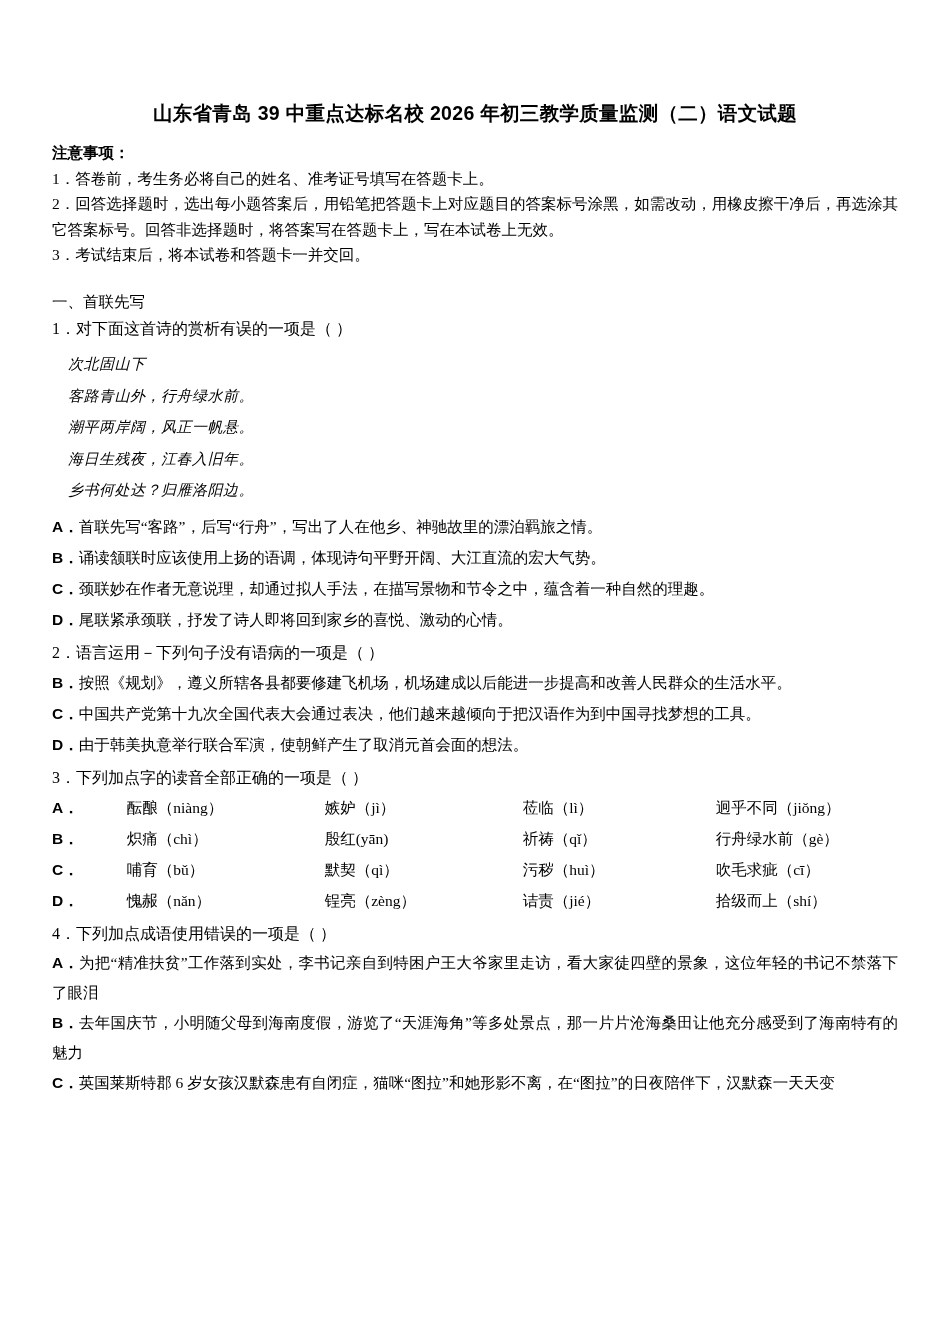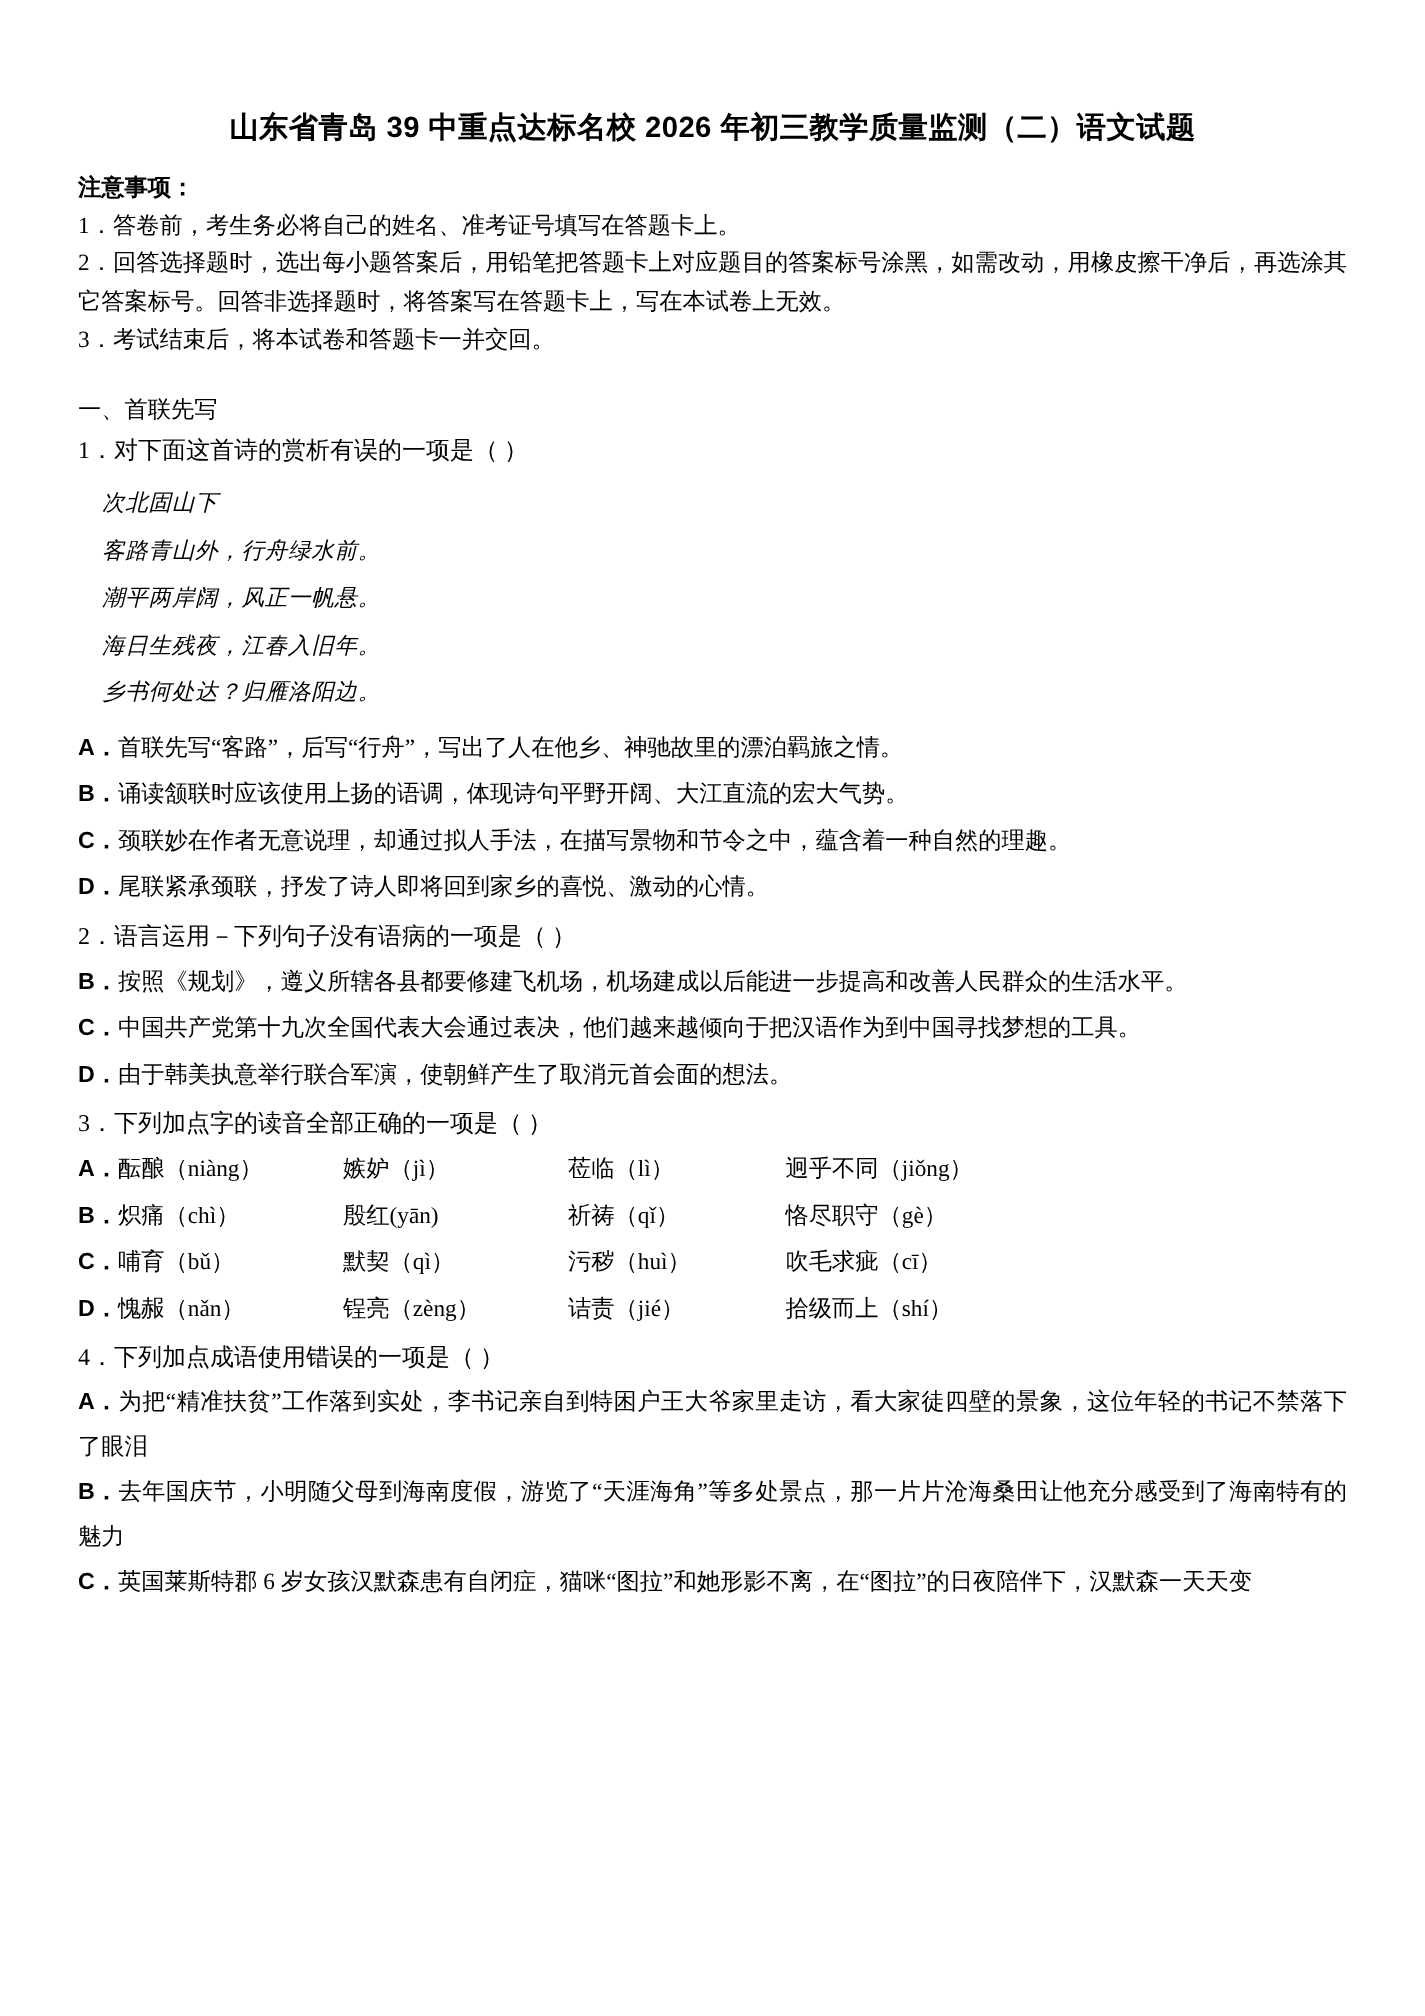--- a/index.html
+++ b/index.html
@@ -10,21 +10,21 @@
   body {
     width: 950px;
     min-height: 1344px;
     font-family: "Liberation Serif", "DejaVu Serif", serif;
     color: #000000;
   }
   .page {
     width: 950px;
     min-height: 1344px;
     box-sizing: border-box;
-    padding: 72px 52px 30px 52px;
+    padding: 100px 52px 30px 52px;
     background: #fff;
   }
   .doc-title {
     font-family: "Liberation Sans", sans-serif;
     font-weight: bold;
     font-size: 19.5px;
     text-align: center;
     letter-spacing: 0.3px;
     margin: 0 0 16px 0;
     line-height: 1.4;
@@ -85,20 +85,21 @@
     min-width: 26px;
   }
   .pinyin-row {
     font-size: 15.5px;
     line-height: 2.0;
     margin: 0;
     white-space: nowrap;
   }
   .pinyin-row .cell {
     display: inline-block;
+    margin-left: 48px;
   }
   .c1 { width: 150px; }
   .c2 { width: 150px; }
   .c3 { width: 145px; }
   .c4 { width: 200px; }
   .spacer-4 { height: 4px; }
 </style>
 </head>
 <body>
 
@@ -157,21 +158,21 @@
 
   <div class="spacer-4"></div>
 
   <p class="q-line">
     <span class="q-num">3．</span><span>下列加点字的读音全部正确的一项是（       ）</span>
   </p>
   <p class="pinyin-row">
     <span class="opt-label">A．</span><span class="cell c1">酝酿（niàng）</span><span class="cell c2">嫉妒（jì）</span><span class="cell c3">莅临（lì）</span><span class="cell c4">迥乎不同（jiǒng）</span>
   </p>
   <p class="pinyin-row">
-    <span class="opt-label">B．</span><span class="cell c1">炽痛（chì）</span><span class="cell c2">殷红(yān)</span><span class="cell c3">祈祷（qǐ）</span><span class="cell c4">恪尽职守（gè）</span>
+    <span class="opt-label">B．</span><span class="cell c1">炽痛（chì）</span><span class="cell c2">殷红(yān)</span><span class="cell c3">祈祷（qǐ）</span><span class="cell c4">行舟绿水前（gè）</span>
   </p>
   <p class="pinyin-row">
     <span class="opt-label">C．</span><span class="cell c1">哺育（bǔ）</span><span class="cell c2">默契（qì）</span><span class="cell c3">污秽（huì）</span><span class="cell c4">吹毛求疵（cī）</span>
   </p>
   <p class="pinyin-row">
     <span class="opt-label">D．</span><span class="cell c1">愧赧（nǎn）</span><span class="cell c2">锃亮（zèng）</span><span class="cell c3">诘责（jié）</span><span class="cell c4">拾级而上（shí）</span>
   </p>
 
   <div class="spacer-4"></div>
 

